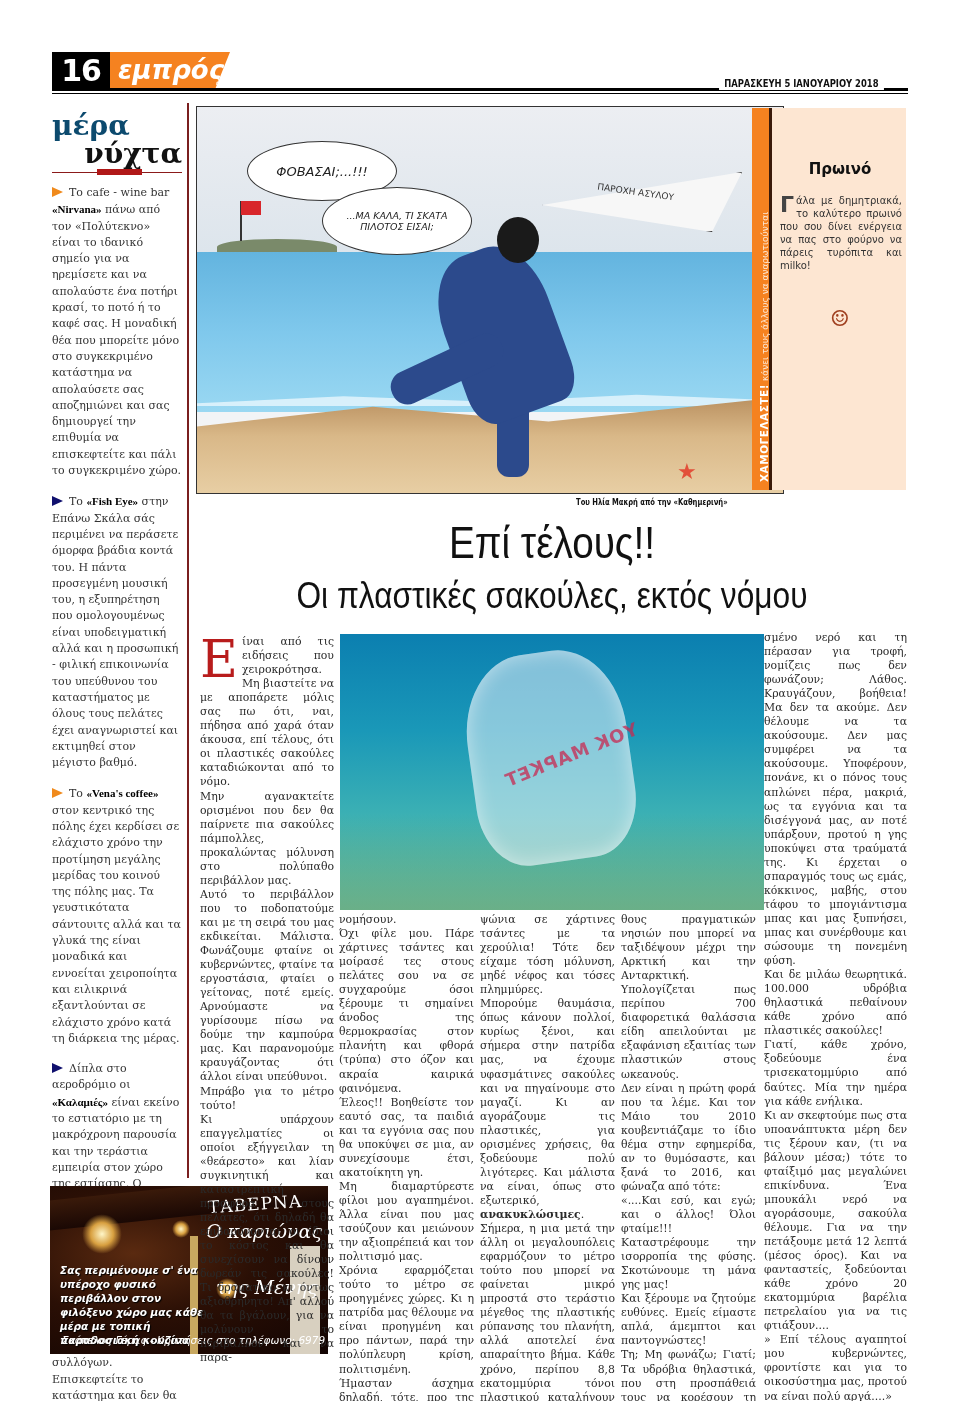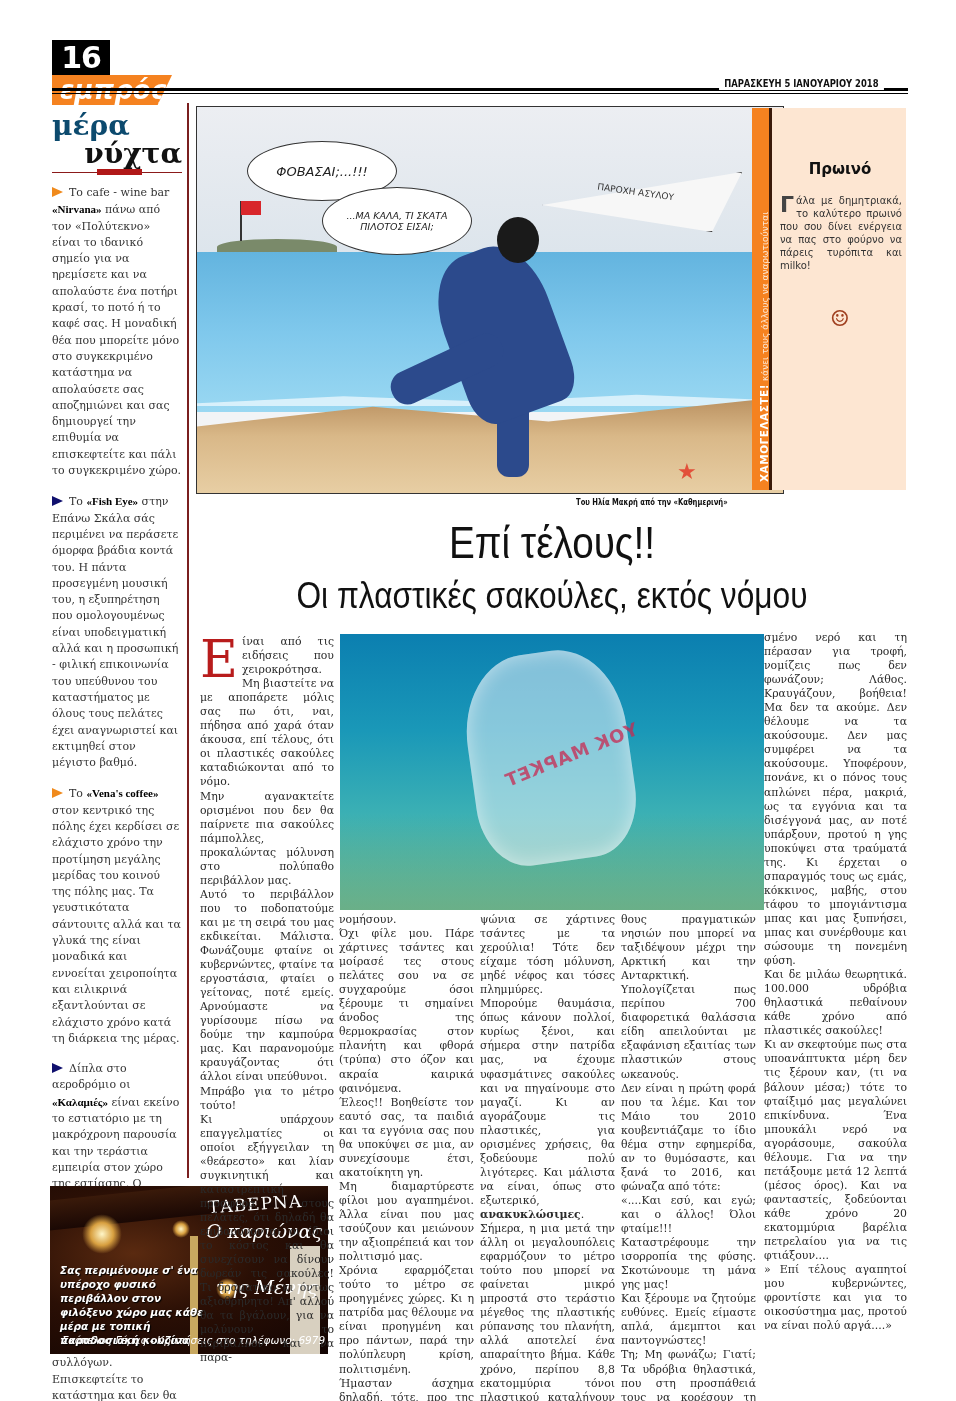--- a/index.html
+++ b/index.html
@@ -1,20 +1,20 @@
 <!DOCTYPE html>
 <html><head>
 <meta charset="utf-8">
 <style>
   * { box-sizing: border-box; margin: 0; padding: 0; }
   html, body { width: 956px; height: 1401px; background: #fff; overflow: hidden; }
   body { position: relative; font-family: "DejaVu Serif", serif; color: #222; }
 
   
-  .mast { position: absolute; left: 52px; top: 40px; height: 48px; display: flex; flex-direction: column; }
+  .mast { position: absolute; left: 52px; top: 52px; height: 48px; display: flex; }
   .mast .num { background: #000; color: #fff; font: bold 30px "DejaVu Sans", sans-serif; width: 58px; height: 36px; display: flex; align-items: center; justify-content: center; letter-spacing: -1px; }
   .mast .name { background: #f58220; color: #fff; font: italic bold 26px "DejaVu Sans", sans-serif; height: 36px; width: 120px; display: flex; align-items: center; padding-left: 8px; clip-path: polygon(0 0, 100% 0, 88% 100%, 0 100%); }
   .rule-top { position: absolute; left: 52px; top: 88px; width: 856px; height: 3px; background: #000; }
   .rule-top2 { position: absolute; left: 52px; top: 93px; width: 856px; height: 1px; background: #000; }
   .dateline { position: absolute; right: 72px; top: 77px; font: bold 11px "DejaVu Sans Condensed", "DejaVu Sans", sans-serif; color: #111; background: #fff; padding: 0 6px; transform: scaleX(0.85); transform-origin: right center; }
 
   
   .mera { position: absolute; left: 52px; top: 112px; width: 130px; }
   .mera .m1 { font: bold 28px "DejaVu Serif", serif; color: #0c4a6e; line-height: 28px; }
   .mera .m2 { font: bold 28px "DejaVu Serif", serif; color: #111; line-height: 28px; text-align: right; padding-right: 0; }
@@ -198,16 +198,17 @@
   <p>θους πραγματικών νησιών που μπορεί να ταξιδέψουν μέχρι την Αρκτική και την Ανταρκτική. Υπολογίζεται πως περίπου 700 διαφορετικά θαλάσσια είδη απειλούνται με εξαφάνιση εξαιτίας των πλαστικών στους ωκεανούς.</p>
   <p>Δεν είναι η πρώτη φορά που τα λέμε. Και τον Μάιο του 2010 κουβεντιάζαμε το ίδιο θέμα στην εφημερίδα, αν το θυμόσαστε, και ξανά το 2016, και φώναζα από τότε:</p>
   <p>«....Και εσύ, και εγώ; και ο άλλος! Όλοι φταίμε!!! Καταστρέφουμε την ισορροπία της φύσης. Σκοτώνουμε τη μάνα γης μας!</p>
   <p>Και ξέρουμε να ζητούμε ευθύνες. Εμείς είμαστε απλά, άμεμπτοι και παντογνώστες!</p>
   <p>Τη; Μη φωνάζω; Γιατί; Τα υδρόβια θηλαστικά, που στη προσπάθειά τους να κορέσουν τη πείνα τους, χλάπ, καταπίνουν τη πλαστική σακούλα που βρέθηκε μπροστά τους στο μολυ-</p>
 </div>
 
 <div class="col c5">
   <p>σμένο νερό και τη πέρασαν για τροφή, νομίζεις πως δεν φωνάζουν; Λάθος. Κραυγάζουν, βοήθεια! Μα δεν τα ακούμε. Δεν θέλουμε να τα ακούσουμε. Δεν μας συμφέρει να τα ακούσουμε. Υποφέρουν, πονάνε, κι ο πόνος τους απλώνει πέρα, μακριά, ως τα εγγόνια και τα δισέγγονά μας, αν ποτέ υπάρξουν, προτού η γης υποκύψει στα τραύματά της. Κι έρχεται ο σπαραγμός τους ως εμάς, κόκκινος, μαβής, στου τάφου το μπογιάντισμα μπας και μας ξυπνήσει, μπας και συνέρθουμε και σώσουμε τη πονεμένη φύση.</p>
   <p>Και δε μιλάω θεωρητικά. 100.000 υδρόβια θηλαστικά πεθαίνουν κάθε χρόνο από πλαστικές σακούλες!</p>
+  <p>Γιατί, κάθε χρόνο, ξοδεύουμε ένα τρισεκατομμύριο από δαύτες. Μία την ημέρα για κάθε ενήλικα.</p>
   <p>Κι αν σκεφτούμε πως στα υποανάπτυκτα μέρη δεν τις ξέρουν καν, (τι να βάλουν μέσα;) τότε το φταίξιμό μας μεγαλώνει επικίνδυνα. Ένα μπουκάλι νερό να αγοράσουμε, σακούλα θέλουμε. Για να την πετάξουμε μετά 12 λεπτά (μέσος όρος). Και να φανταστείς, ξοδεύονται κάθε χρόνο 20 εκατομμύρια βαρέλια πετρελαίου για να τις φτιάξουν....</p>
   <p>» Επί τέλους αγαπητοί μου κυβερνώντες, φροντίστε και για το οικοσύστημα μας, προτού να είναι πολύ αργά....»</p>
 
 </div>
 
 </body></html>

